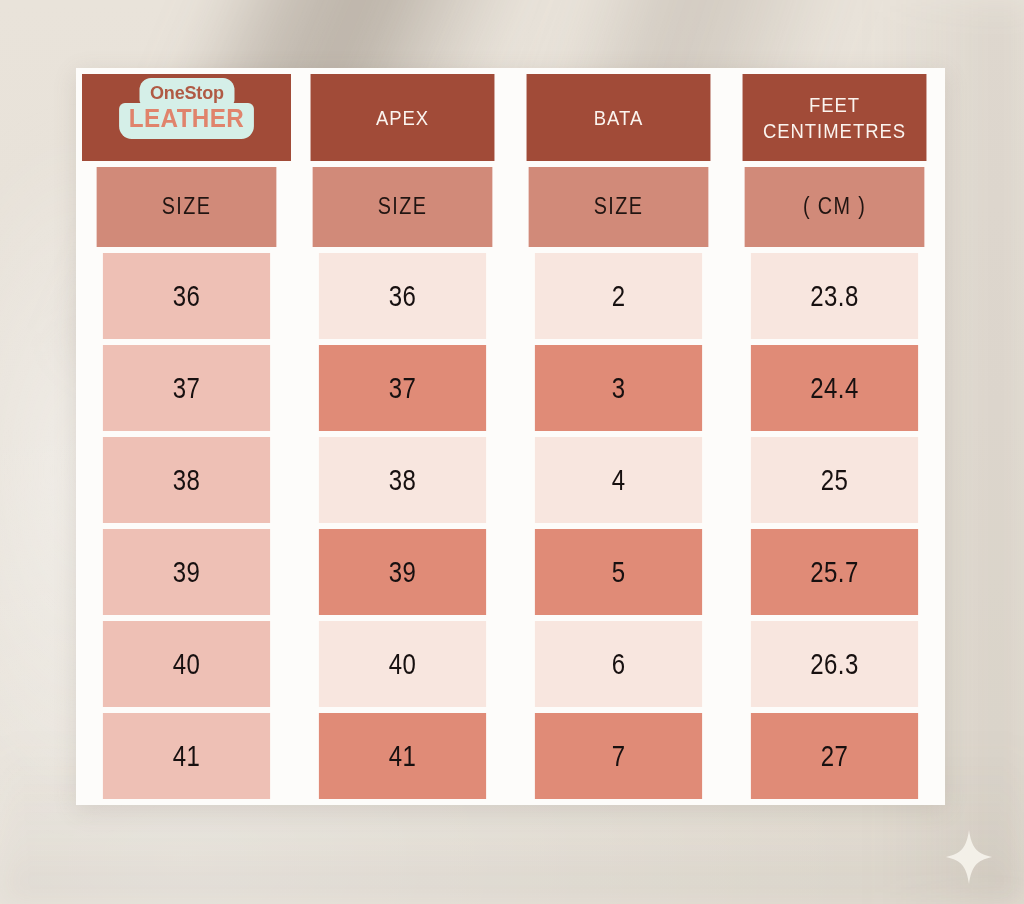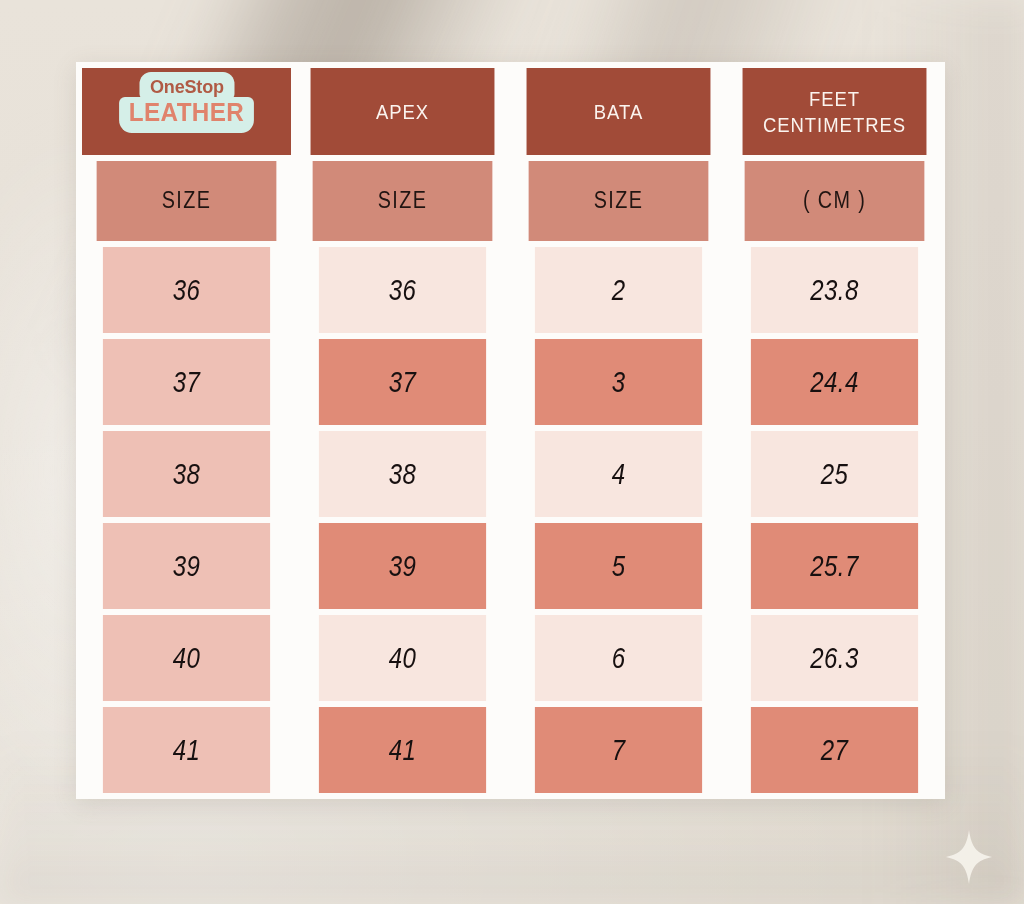--- a/index.html
+++ b/index.html
@@ -96,21 +96,21 @@
     top: 830px;
     width: 46px;
     height: 54px;
     opacity: 0.92;
   }
 
   
   #size-table {
     position: absolute;
     left: 76px;
-    top: 62px;
+    top: 68px;
     width: 869px;
     height: 737px;
     background: #fdfcfa;
     padding: 6px;
     box-sizing: border-box;
     display: flex;
     flex-direction: column;
     gap: 6px;
     box-shadow: 0 5px 22px rgba(120,108,95,0.16);
   }
@@ -149,21 +149,21 @@
   #subheader-row { height: 84px; }
   #subheader-row .tcell {
     background: #d18a79;
     color: #211512;
     font-size: 23px;
     letter-spacing: 1.6px;
     transform: scaleX(0.86);
   }
 
   
-  .data-row { height: 91px; font-style: italic; }
+  .data-row { height: 91px; }
   .data-row .tcell {
     font-size: 30px;
     color: #171010;
     transform: scaleX(0.8);
     letter-spacing: 0.5px;
   }
   .tcell.c-first { background: #eec0b5; }
   .tcell.c-pale  { background: #f8e6df; }
   .tcell.c-dark  { background: #e08b77; }
 

